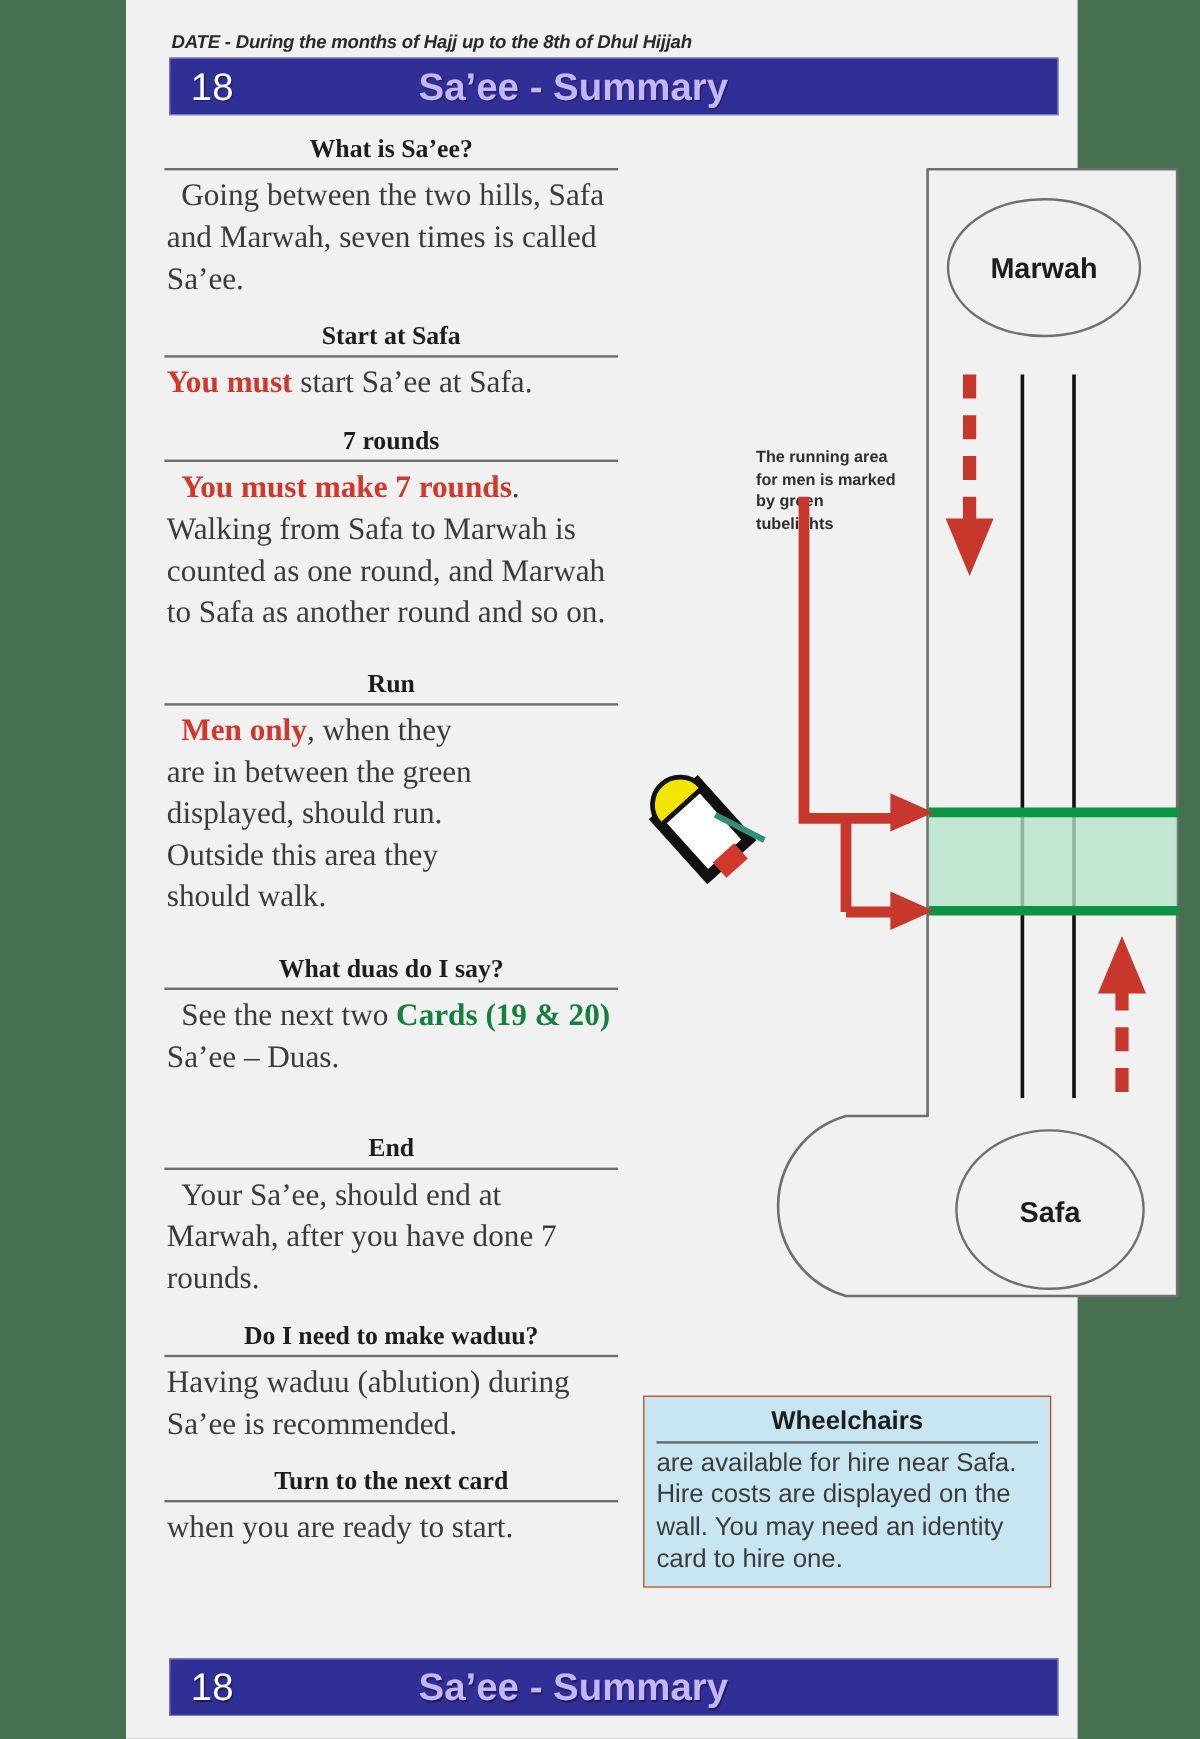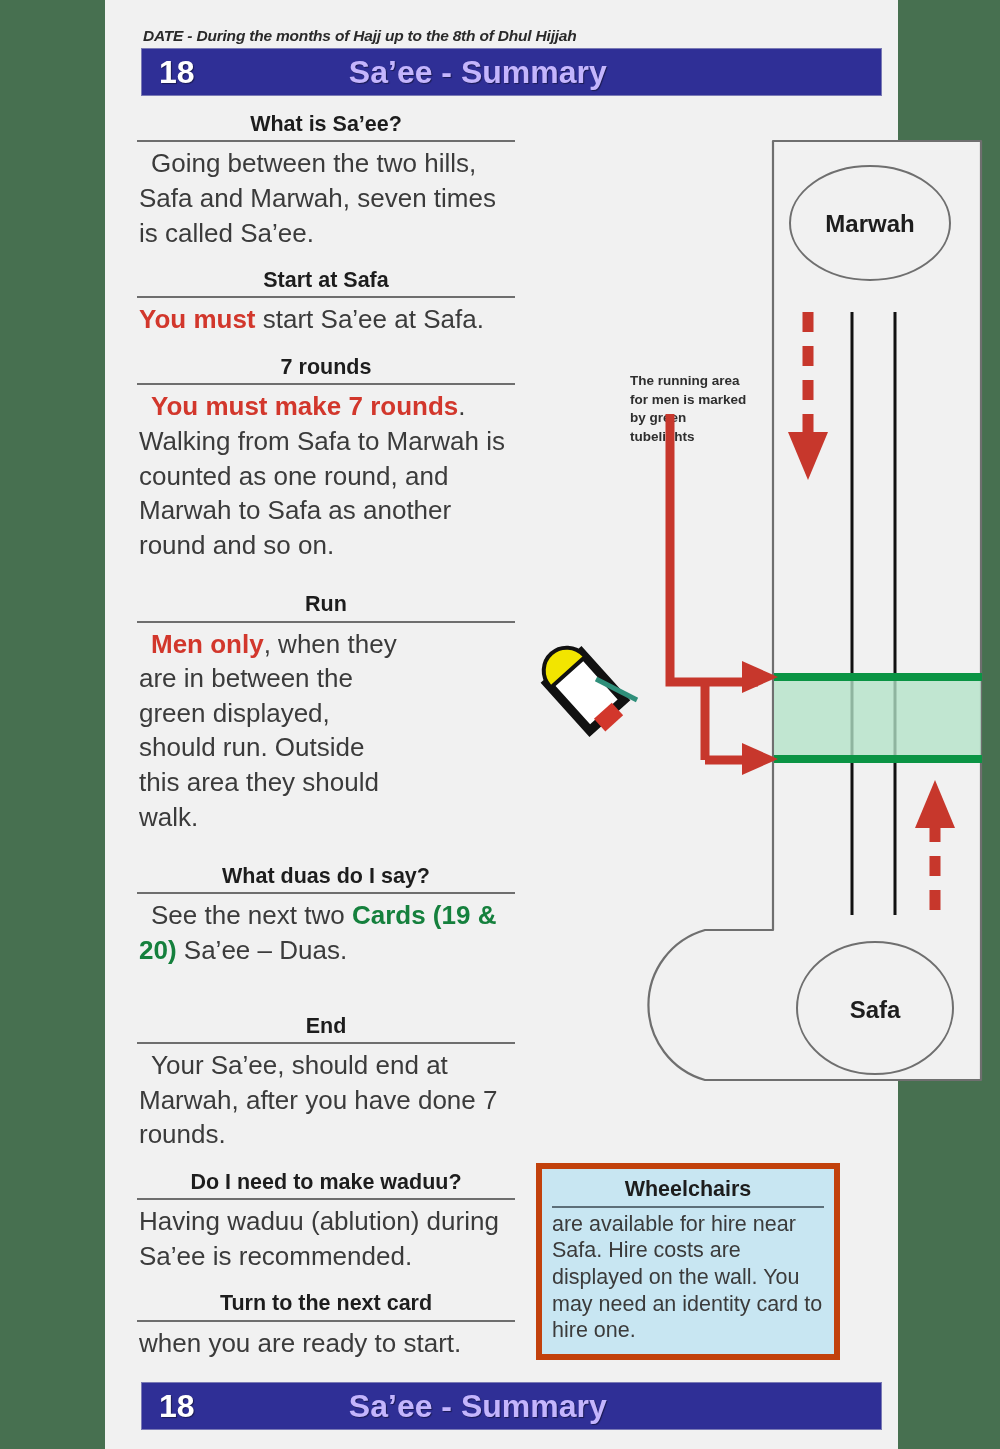--- a/index.html
+++ b/index.html
@@ -52,21 +52,21 @@
     border: 1px solid #7a7ab5;
     display: flex;
     align-items: center;
     box-sizing: border-box;
   }
   .titlebar.top { left: 36px; top: 48px; width: 741px; height: 48px; }
   .titlebar.bottom { left: 36px; top: 1382px; width: 741px; height: 48px; }
   .titlebar .num {
     color: #ffffff;
     font-size: 32px;
-    font-weight: bold;
+    font-weight: normal;
     margin-left: 17px;
     text-shadow: 1px 1px 1px rgba(0,0,0,0.45);
     line-height: 1;
   }
   .titlebar .ttl {
     color: #c4b5fd;
     font-size: 32px;
     font-weight: bold;
     flex: 1;
     text-align: center;
@@ -74,20 +74,21 @@
     text-shadow: 1px 1px 1px rgba(0,0,0,0.45);
     line-height: 1;
   }
 
   
   .leftcol {
     position: absolute;
     left: 32px;
     top: 112px;
     width: 378px;
+    font-family: Liberation Serif, serif;
   }
   .sec { margin-bottom: 4px; }
   .sec-head {
     font-size: 21.5px;
     font-weight: bold;
     color: #1d1d1d;
     text-align: center;
     border-bottom: 2px solid #6e6e6e;
     padding-bottom: 3px;
     margin: 0 0 4px 0;
@@ -136,24 +137,24 @@
     width: 460px;
     height: 980px;
   }
   .diagram svg { display: block; }
 
   
   .wheelbox {
     position: absolute;
     left: 431px;
     top: 1163px;
-    width: 304px;
+    width: 340px;
     box-sizing: border-box;
     background: #c8e6f2;
-    border: 6px solid #c2410c;
+    border: 1px solid #c2410c;
     padding: 8px 10px 10px 10px;
   }
   .wheelbox .wb-head {
     font-size: 21.5px;
     font-weight: bold;
     color: #1d1d1d;
     text-align: center;
     border-bottom: 2px solid #5d6f79;
     padding-bottom: 3px;
     margin: 0 0 3px 0;

